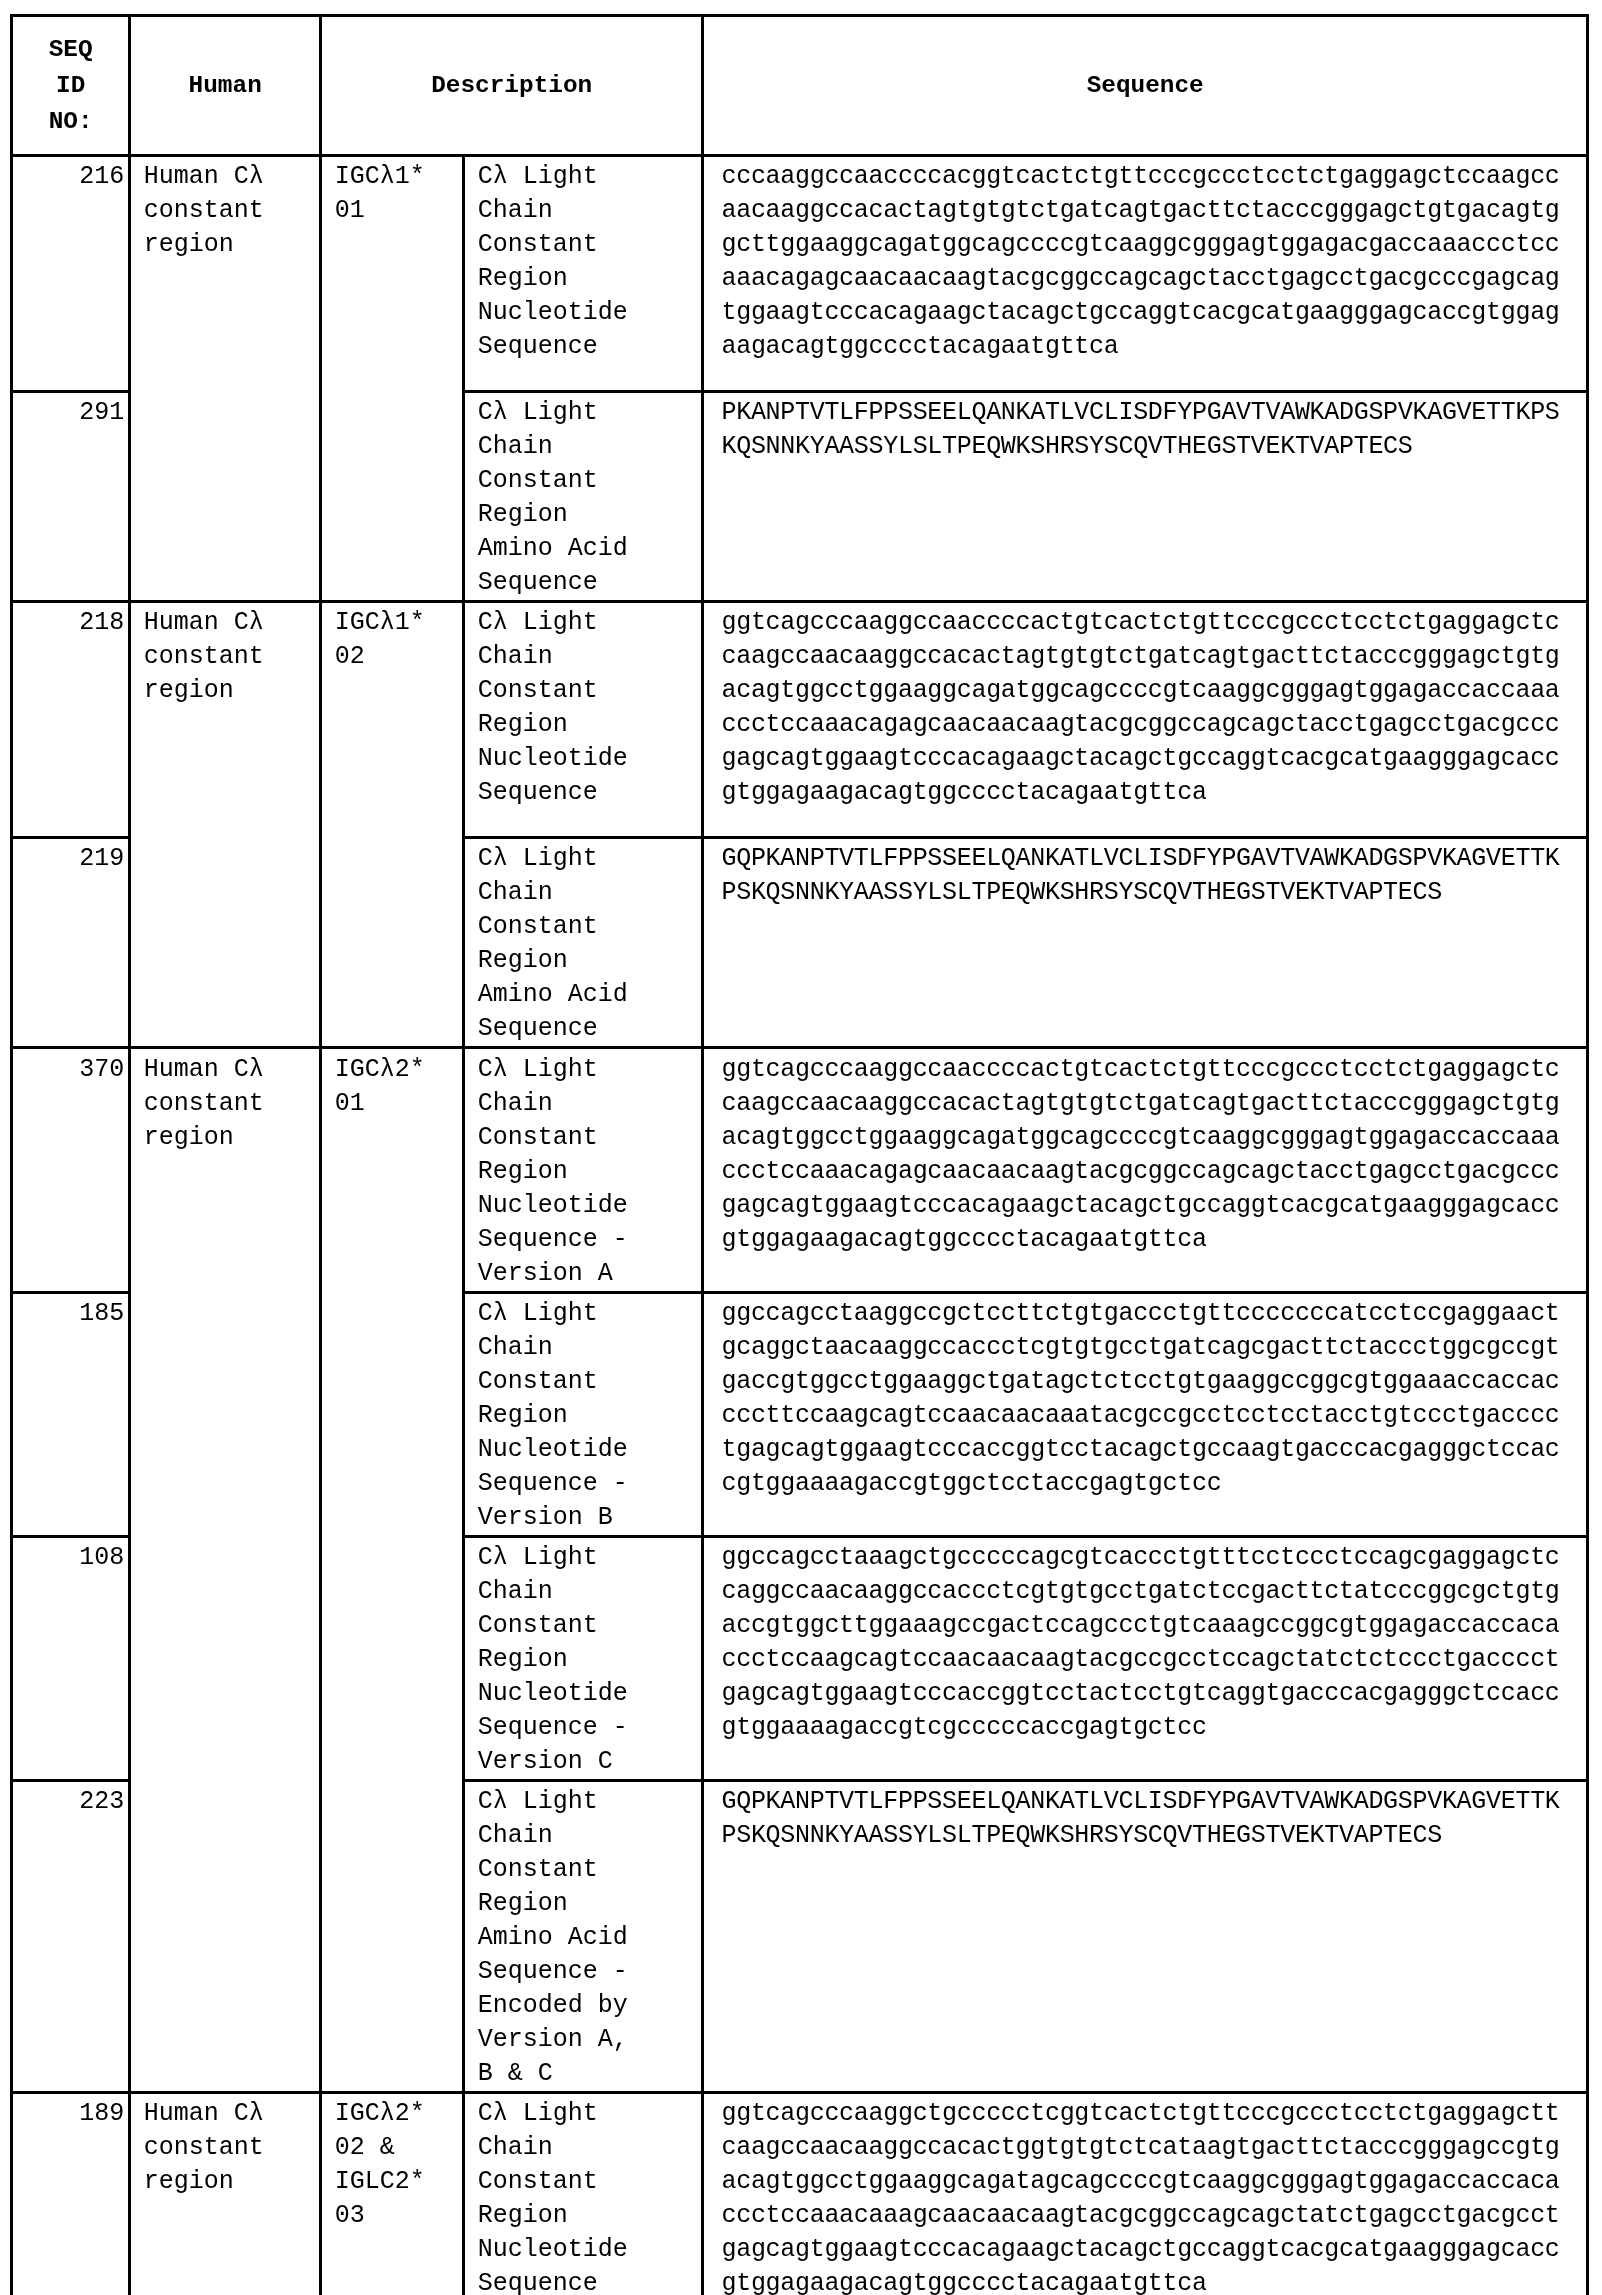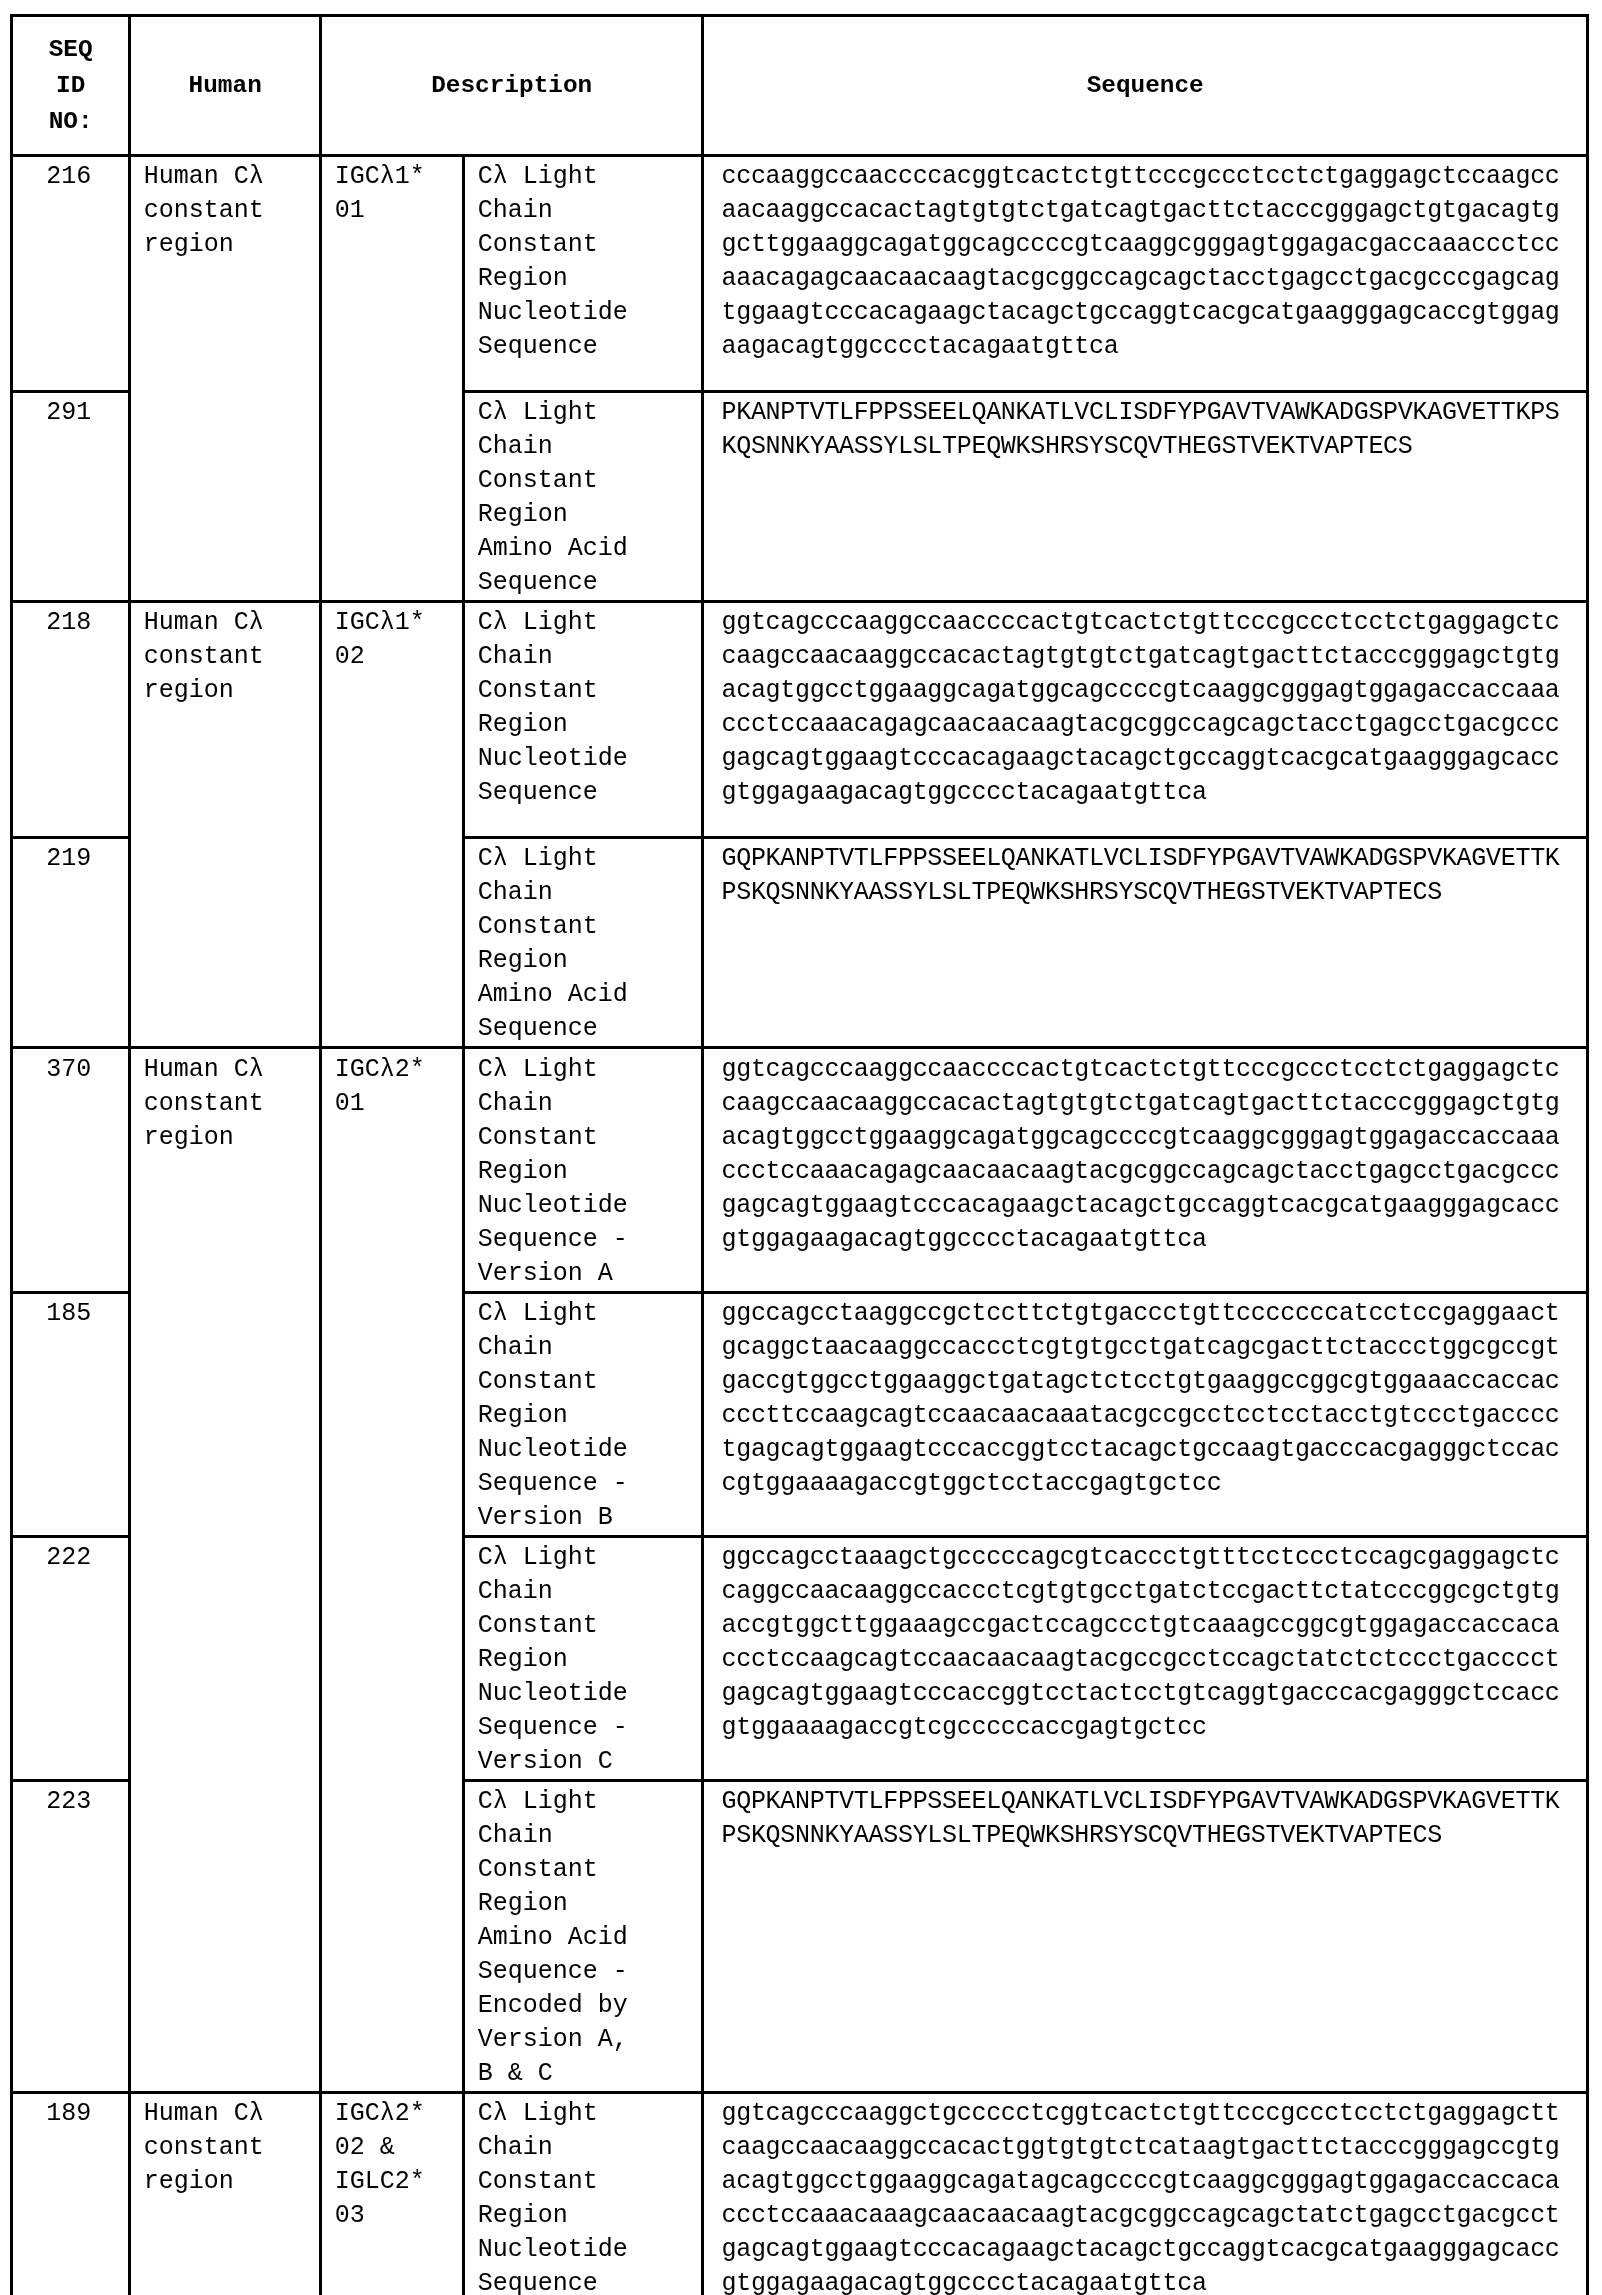--- a/index.html
+++ b/index.html
@@ -16,21 +16,21 @@
     padding: 0;
   }
   .tbl th {
     font-weight: bold; font-size: 24.4px; text-align: center; vertical-align: middle;
     line-height: 36px; height: 137px;
   }
   .cell {
     font-size: 25px; line-height: 34px; padding: 3.2px 11px 0 12.6px;
     white-space: pre-wrap; word-break: break-all;
   }
-  .id { text-align: center; padding-left: 0; padding-right: 4px; }
+  .id { text-align: right; padding-left: 0; padding-right: 4px; }
   .seq { padding-left: 17.3px; padding-right: 14px; letter-spacing: -0.3px; }
   col.c1 { width: 118px; }
   col.c2 { width: 191px; }
   col.c3 { width: 143px; }
   col.c4 { width: 239px; }
   col.c5 { width: 885px; }
 </style>
 </head>
 <body>
 
@@ -176,21 +176,21 @@
 Nucleotide
 Sequence -
 Version B</div>
         </td>
       <td>
           <div class="cell seq">ggccagcctaaggccgctccttctgtgaccctgttcccccccatcctccgaggaactgcaggctaacaaggccaccctcgtgtgcctgatcagcgacttctaccctggcgccgtgaccgtggcctggaaggctgatagctctcctgtgaaggccggcgtggaaaccaccaccccttccaagcagtccaacaacaaatacgccgcctcctcctacctgtccctgacccctgagcagtggaagtcccaccggtcctacagctgccaagtgacccacgagggctccaccgtggaaaagaccgtggctcctaccgagtgctcc</div>
         </td>
     </tr>
     <tr style="height:235px">
       <td>
-          <div class="cell id">222</div>
+          <div class="cell id">108</div>
         </td>
       <td>
           <div class="cell">Cλ Light
 Chain
 Constant
 Region
 Nucleotide
 Sequence -
 Version C</div>
         </td>

